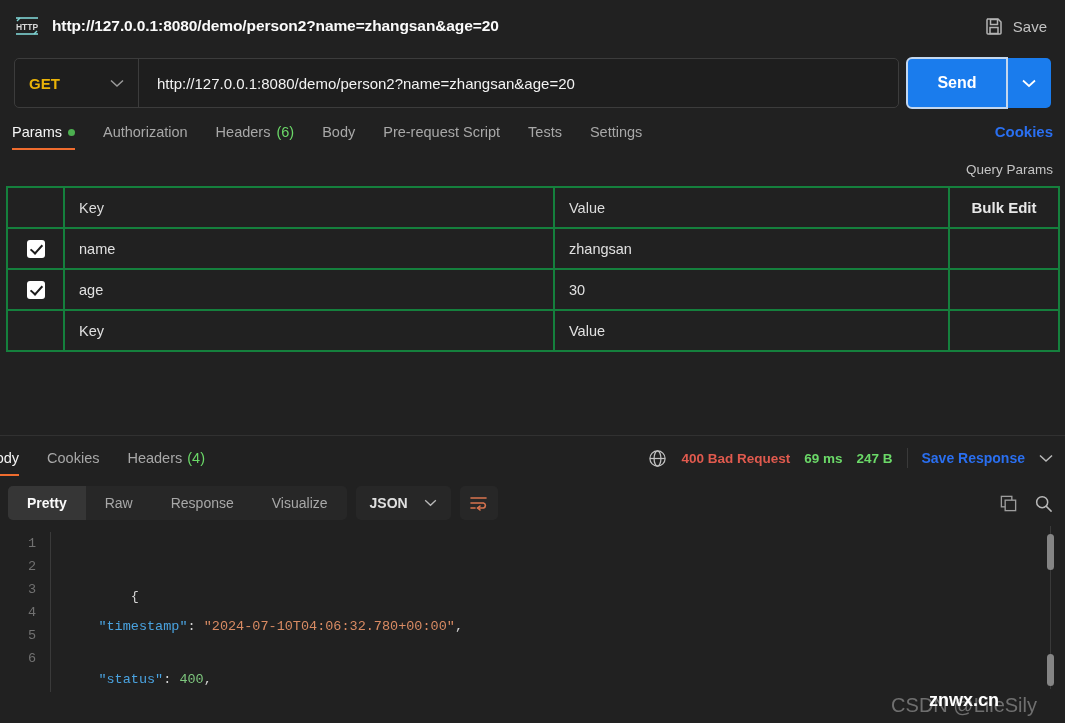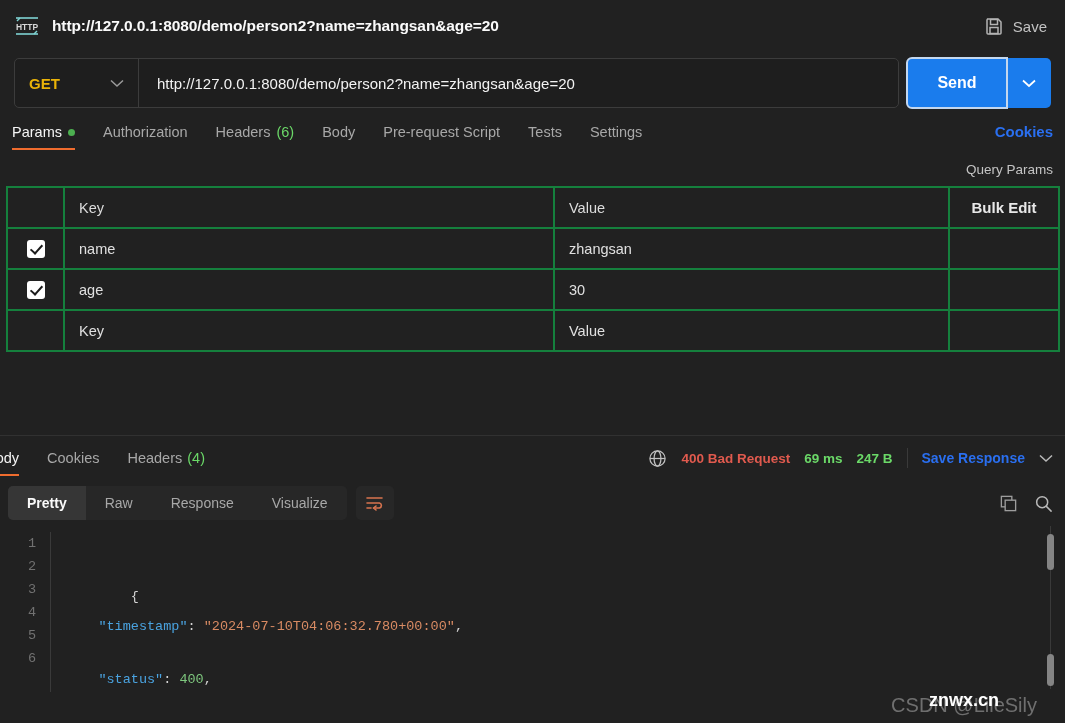--- a/index.html
+++ b/index.html
@@ -560,20 +560,28 @@
 </div>
 
 <div class="viewbar">
   <div class="seg-group">
     <div class="seg active">Pretty</div>
     <div class="seg">Raw</div>
     <div class="seg">Response</div>
     <div class="seg">Visualize</div>
   </div>
 
+  <div class="lang-select">
+    <span>JSON</span>
+    <span>
+      <svg width="13" height="8" viewBox="0 0 14 9" fill="none" stroke="#b9b9b9" stroke-width="1.5">
+          <path d="M1 1.5 L7 7 L13 1.5"></path>
+        </svg>
+    </span>
+  </div>
 
   <div class="wrap-btn">
     <span>
       <svg width="19" height="16" viewBox="0 0 19 16" fill="none" stroke="#d9744f" stroke-width="1.6" stroke-linecap="round">
         <path d="M2 3 H17"></path>
         <path d="M2 8 H14.5 a2.6 2.6 0 0 1 0 5 H9"></path>
         <path d="M11 11 L8.6 13 L11 15"></path>
         <path d="M2 13 H6"></path>
       </svg>
     </span>

